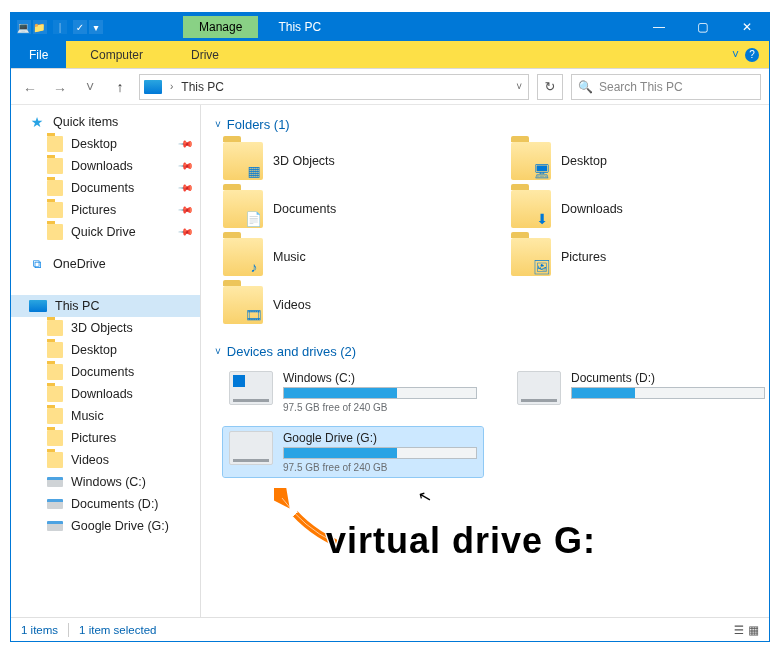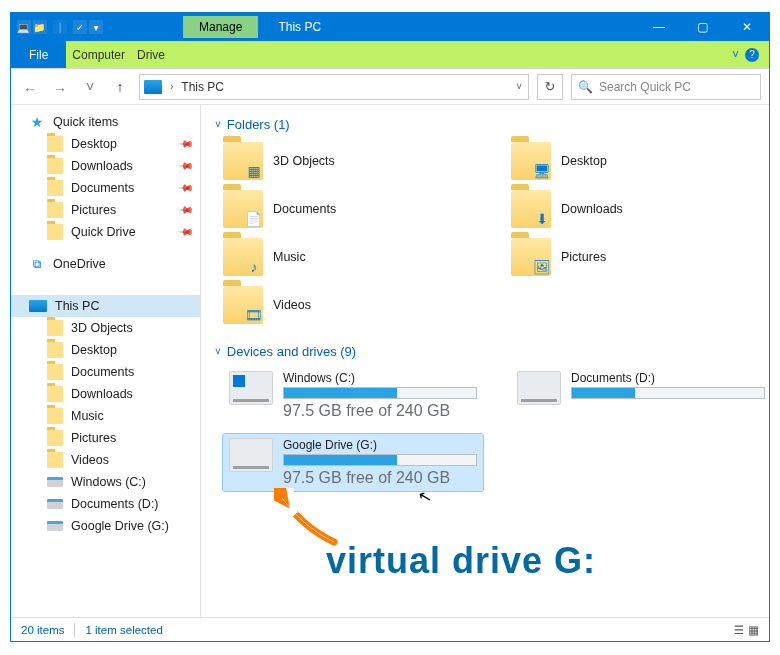--- a/index.html
+++ b/index.html
@@ -6,23 +6,23 @@
 body { background: #fff; width: 780px; height: 655px; overflow: hidden; position: relative; }
 .window { width: 760px; height: 630px; margin: 12px auto; border: 1px solid #0078d7; background: #fff; position: relative; display: flex; flex-direction: column; }
 .titlebar { height: 28px; background: #0078d7; display: flex; align-items: center; color: #fff; font-size: 12px; }
 .titlebar .tb-icons { display: flex; gap: 2px; padding-left: 6px; }
 .titlebar .tb-icons span { width: 14px; height: 14px; display: inline-flex; align-items: center; justify-content: center; background: rgba(255,255,255,0.1); font-size: 10px; }
 .titlebar .qat-pipe { color: #fff; opacity: .5; margin: 0 4px; }
 .titlebar .manage-tab { margin-left: 80px; background: #89d185; color: #000; padding: 4px 16px; font-size: 12px; }
 .titlebar .title-txt { margin-left: 20px; }
 .titlebar .winctl { margin-left: auto; display: flex; }
 .titlebar .winctl div { width: 44px; height: 28px; display: flex; align-items: center; justify-content: center; font-size: 12px; }
-.ribbon { height: 28px; background: #bef264; border-bottom: 1px solid #d9d9d9; display: flex; align-items: center; font-size: 12px; }
+.ribbon { height: 28px; background: #fde047; border-bottom: 1px solid #d9d9d9; display: flex; align-items: center; font-size: 12px; }
 .ribbon .file { background: #0078d7; color: #fff; padding: 5px 18px; height: 100%; display: flex; align-items: center; }
-.ribbon .tab { padding: 5px 6px; color: #333; }
+.ribbon .tab { padding: 5px 24px; color: #333; }
 .ribbon .tab.drive { color: #444; }
 .ribbon .ribctl { margin-left: auto; display: flex; align-items: center; gap: 6px; padding-right: 10px; color: #0078d7; }
 .addr { height: 36px; display: flex; align-items: center; padding: 4px 8px; gap: 8px; border-bottom: 1px solid #e6e6e6; }
 .addr .navbtn { width: 22px; height: 22px; border: none; background: none; color: #777; font-size: 14px; display: flex; align-items: center; justify-content: center; }
 .addr .navbtn.enabled { color: #333; }
 .addr .crumb { flex: 1; border: 1px solid #ccc; height: 26px; display: flex; align-items: center; padding: 0 4px; gap: 6px; font-size: 12px; color: #333; }
 .addr .crumb .pc-mini { width: 18px; height: 14px; background: linear-gradient(#2aa6e0,#0078d7); border-radius: 1px; position: relative; }
 .addr .crumb .chev { color: #666; font-size: 10px; padding: 0 2px; }
 .addr .refresh { width: 26px; height: 26px; border: 1px solid #ccc; background: #fff; display: flex; align-items: center; justify-content: center; font-size: 13px; color: #555; }
 .addr .search { width: 190px; height: 26px; border: 1px solid #ccc; display: flex; align-items: center; padding: 0 6px; gap: 6px; font-size: 12px; color: #888; }
@@ -52,26 +52,26 @@
 .drives-grid { margin-left: 8px; display: grid; grid-template-columns: repeat(2, 260px); gap: 10px 28px; }
 .drive { display: flex; gap: 10px; padding: 4px 6px; border-radius: 2px; }
 .drive.sel { background: #cce8ff; outline: 1px solid #8fc9f5; }
 .drive .drvico { width: 44px; height: 34px; background: #e9ecef; border-radius: 2px; position: relative; border: 1px solid #cfd3d6; }
 .drive .drvico::after { content: ""; position: absolute; bottom: 2px; left: 3px; right: 3px; height: 3px; background: #9aa0a6; }
 .drive .drvico.win::before { content: ""; position: absolute; top: 3px; left: 3px; width: 12px; height: 12px; background: #0078d7; }
 .drive .info { flex: 1; }
 .drive .label { font-size: 12px; color: #222; margin-bottom: 2px; }
 .drive .bar { height: 12px; border: 1px solid #b8c0c6; background: #f2f4f5; position: relative; margin-bottom: 3px; }
 .drive .bar .fill { position: absolute; left: 0; top: 0; bottom: 0; background: #29a3e4; }
-.drive .free { font-size: 16px; color: #6a6e72; }
+.drive .free { font-size: 10px; color: #6a6e72; }
 .status { height: 24px; border-top: 1px solid #e0e0e0; display: flex; align-items: center; padding: 0 10px; font-size: 11.5px; color: #0063b1; gap: 10px; }
 .status .divider { width: 1px; height: 14px; background: #ccc; }
 .status .viewctl { margin-left: auto; display: flex; gap: 4px; color: #555; }
 .annotation-arrow { position: absolute; left: 274px; top: 488px; pointer-events: none; }
-.annotation-text { position: absolute; left: 326px; top: 520px; font-size: 36px; font-weight: 700; color: #0369a1; letter-spacing: 1px; text-shadow: 1px 1px 0 #fff, -1px -1px 0 #fff, 1px -1px 0 #fff, -1px 1px 0 #fff; pointer-events: none; margin-top: 20px; }
+.annotation-text { position: absolute; left: 326px; top: 520px; font-size: 36px; font-weight: 700; color: #000000; letter-spacing: 1px; text-shadow: 1px 1px 0 #fff, -1px -1px 0 #fff, 1px -1px 0 #fff, -1px 1px 0 #fff; pointer-events: none; }
 .cursor { position: absolute; left: 418px; top: 487px; font-size: 16px; color: #000; transform: rotate(-15deg); pointer-events: none; }
 </style>
 </head>
 <body>
 
 <div class="window">
 
   <div class="titlebar">
     <div class="tb-icons">
       <span>💻</span>
@@ -106,21 +106,21 @@
     <button class="navbtn enabled">↑</button>
     <div class="crumb">
       <span class="pc-mini"></span>
       <span class="chev">›</span>
       <span>This PC</span>
       <span class="chev" style="margin-left:auto;">˅</span>
     </div>
     <button class="refresh">↻</button>
     <div class="search">
       <span>🔍</span>
-      <span>Search Quick PC</span>
+      <span>Search This PC</span>
     </div>
   </div>
 
   <div class="body">
     <div class="nav">
       <div class="item">
           <span class="ico star">★</span>
           <span>Quick items</span>
         </div>
       <div id="qa-list">
@@ -257,21 +257,21 @@
             <div class="thumb">
               <div class="folder-big"></div>
               <div class="badge">🎞</div>
             </div>
             <span>Videos</span>
           </div>
         </div>
 
       <div class="group-head">
         <span class="chev">˅</span>
-        <span>Devices and drives (9)</span>
+        <span>Devices and drives (2)</span>
       </div>
       <div class="drives-grid" id="drives-grid">
           <div class="drive">
             <div class="drvico win"></div>
     <div class="info">
       <div class="label">Windows (C:)</div>
       <div class="bar">
                 <div class="fill" style="width:59%"></div>
               </div>
       <div class="free">97.5 GB free of 240 GB</div>
@@ -294,21 +294,21 @@
                 <div class="fill" style="width:59%"></div>
               </div>
       <div class="free">97.5 GB free of 240 GB</div>
     </div>
           </div>
         </div>
     </div>
   </div>
 
   <div class="status">
-    <span>20 items</span>
+    <span>1 items</span>
     <span class="divider"></span>
     <span>1 item selected</span>
     <div class="viewctl">
       <span>☰</span>
       <span>▦</span>
     </div>
   </div>
 </div>
 
 <svg class="annotation-arrow" width="80" height="70">

